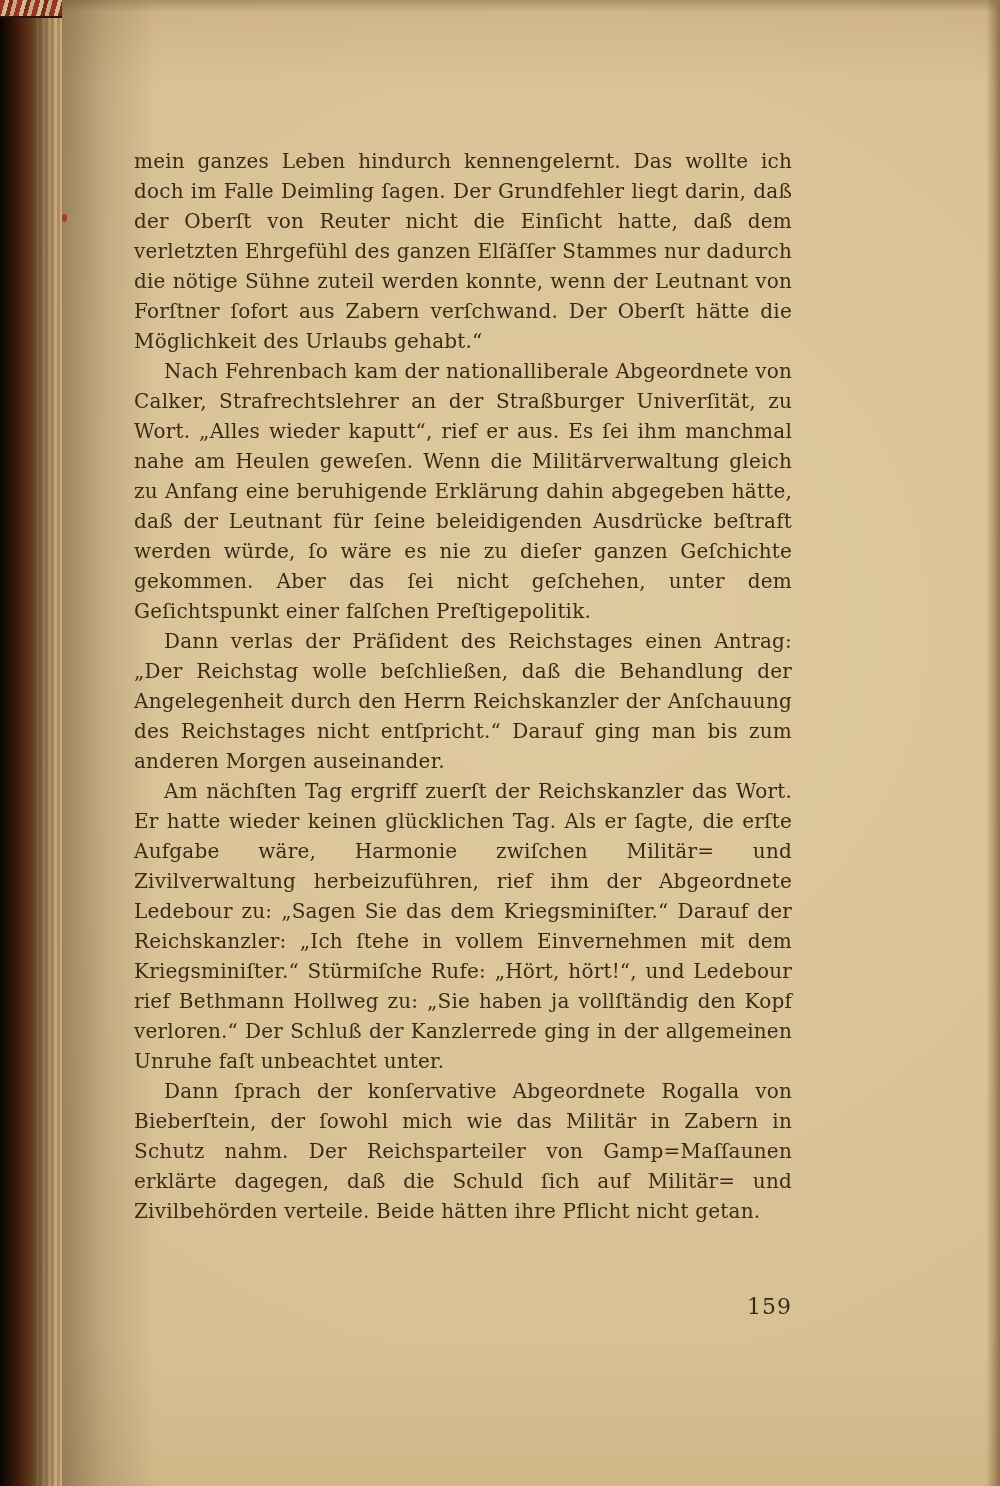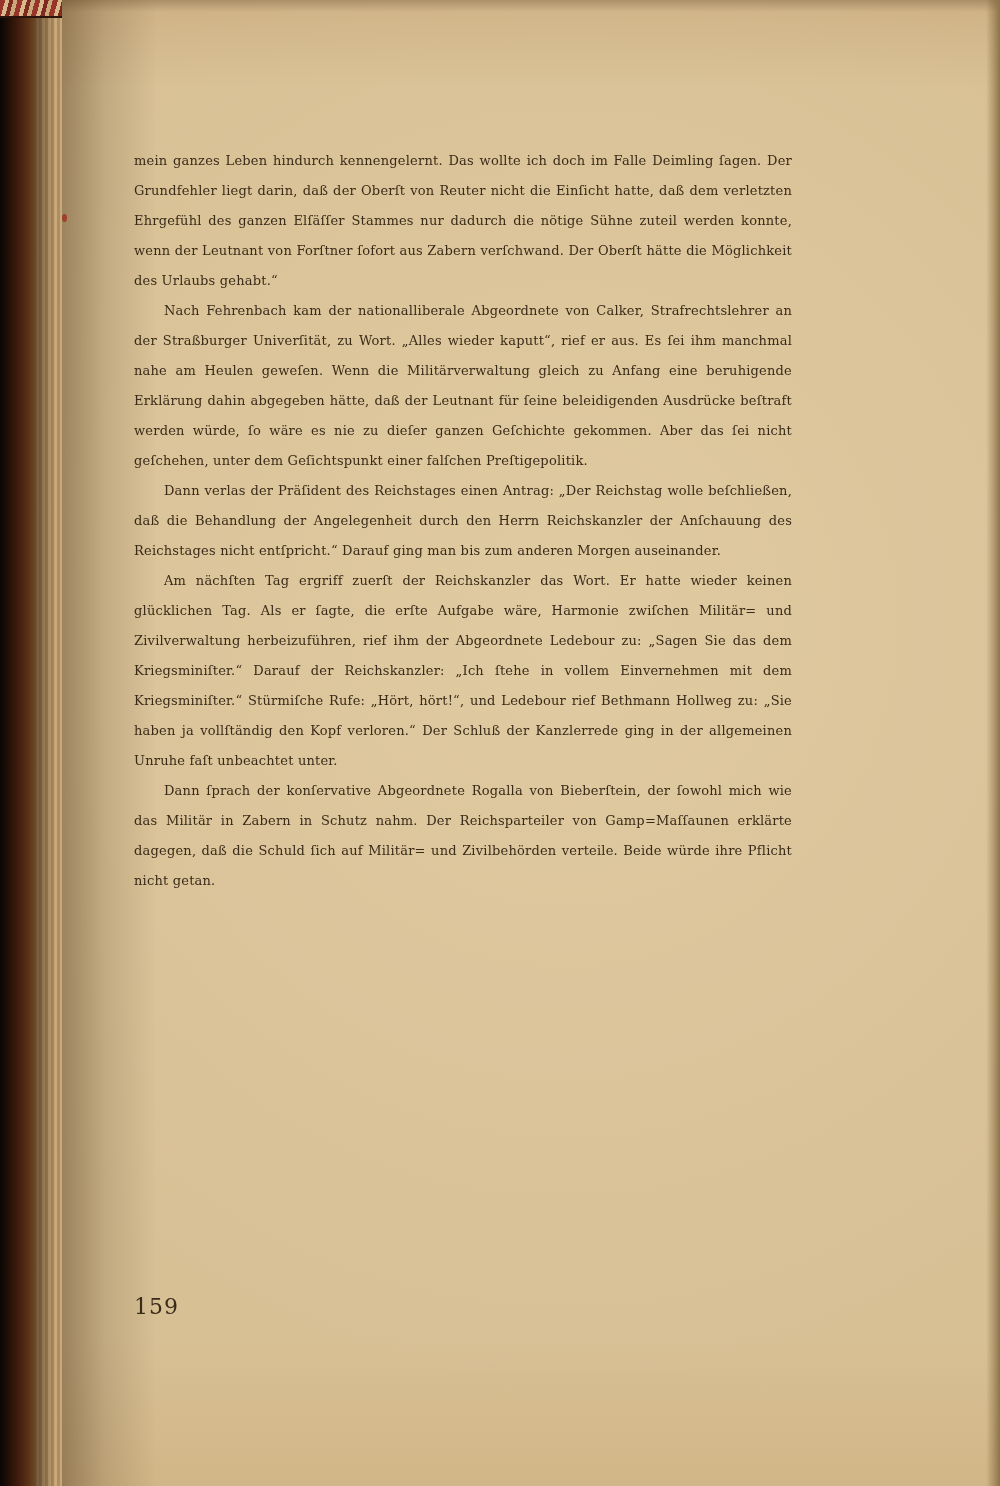--- a/index.html
+++ b/index.html
@@ -76,39 +76,39 @@
     background: #a03322;
     border-radius: 50%;
     opacity: 0.85;
   }
   
   .text-block {
     position: absolute;
     left: 134px; top: 146px;
     width: 658px;
     font-family: "DejaVu Serif", serif;
-    font-size: 13px;
+    font-size: 20px;
     line-height: 30px;
     letter-spacing: 0.2px;
     color: #3a2b19;
     text-align: justify;
     text-rendering: optimizeLegibility;
   }
   .text-block p {
     margin: 0;
     text-indent: 30px;
   }
   .text-block p.first {
     text-indent: 0;
   }
   .page-number {
     position: absolute;
     left: 134px; top: 1294px;
     width: 658px;
-    text-align: left;
+    text-align: right;
     font-family: "DejaVu Serif", serif;
     font-size: 22px;
     letter-spacing: 1px;
     color: #3a2b19;
   }
 </style>
 </head>
 <body>
 
 <div class="scan">
@@ -121,18 +121,18 @@
   <div class="binding"></div>
   <div class="page-edges"></div>
   <div class="headband"></div>
   <div class="speck"></div>
 
   <div class="text-block">
     <p class="first">mein ganzes Leben hindurch kennengelernt. Das wollte ich doch im Falle Deimling ſagen. Der Grundfehler liegt darin, daß der Oberſt von Reuter nicht die Einſicht hatte, daß dem verletzten Ehrgefühl des ganzen Elſäſſer Stammes nur dadurch die nötige Sühne zuteil werden konnte, wenn der Leutnant von Forſtner ſofort aus Zabern verſchwand. Der Oberſt hätte die Möglichkeit des Urlaubs gehabt.“</p>
     <p>Nach Fehrenbach kam der nationalliberale Abgeordnete von Calker, Strafrechtslehrer an der Straßburger Univerſität, zu Wort. „Alles wieder kaputt“, rief er aus. Es ſei ihm manchmal nahe am Heulen geweſen. Wenn die Militärverwaltung gleich zu Anfang eine beruhigende Erklärung dahin abgegeben hätte, daß der Leutnant für ſeine beleidigenden Ausdrücke beſtraft werden würde, ſo wäre es nie zu dieſer ganzen Geſchichte gekommen. Aber das ſei nicht geſchehen, unter dem Geſichtspunkt einer falſchen Preſtigepolitik.</p>
     <p>Dann verlas der Präſident des Reichstages einen Antrag: „Der Reichstag wolle beſchließen, daß die Behandlung der Angelegenheit durch den Herrn Reichskanzler der Anſchauung des Reichstages nicht entſpricht.“ Darauf ging man bis zum anderen Morgen auseinander.</p>
     <p>Am nächſten Tag ergriff zuerſt der Reichskanzler das Wort. Er hatte wieder keinen glücklichen Tag. Als er ſagte, die erſte Aufgabe wäre, Harmonie zwiſchen Militär= und Zivilverwaltung herbeizuführen, rief ihm der Abgeordnete Ledebour zu: „Sagen Sie das dem Kriegsminiſter.“ Darauf der Reichskanzler: „Ich ſtehe in vollem Einvernehmen mit dem Kriegsminiſter.“ Stürmiſche Rufe: „Hört, hört!“, und Ledebour rief Bethmann Hollweg zu: „Sie haben ja vollſtändig den Kopf verloren.“ Der Schluß der Kanzlerrede ging in der allgemeinen Unruhe faſt unbeachtet unter.</p>
-    <p>Dann ſprach der konſervative Abgeordnete Rogalla von Bieberſtein, der ſowohl mich wie das Militär in Zabern in Schutz nahm. Der Reichsparteiler von Gamp=Maſſaunen erklärte dagegen, daß die Schuld ſich auf Militär= und Zivilbehörden verteile. Beide würde ihre Pflicht nicht getan.</p>
+    <p>Dann ſprach der konſervative Abgeordnete Rogalla von Bieberſtein, der ſowohl mich wie das Militär in Zabern in Schutz nahm. Der Reichsparteiler von Gamp=Maſſaunen erklärte dagegen, daß die Schuld ſich auf Militär= und Zivilbehörden verteile. Beide hätten ihre Pflicht nicht getan.</p>
   </div>
 
   <div class="page-number">159</div>
 
 </div>
 
 </body></html>

